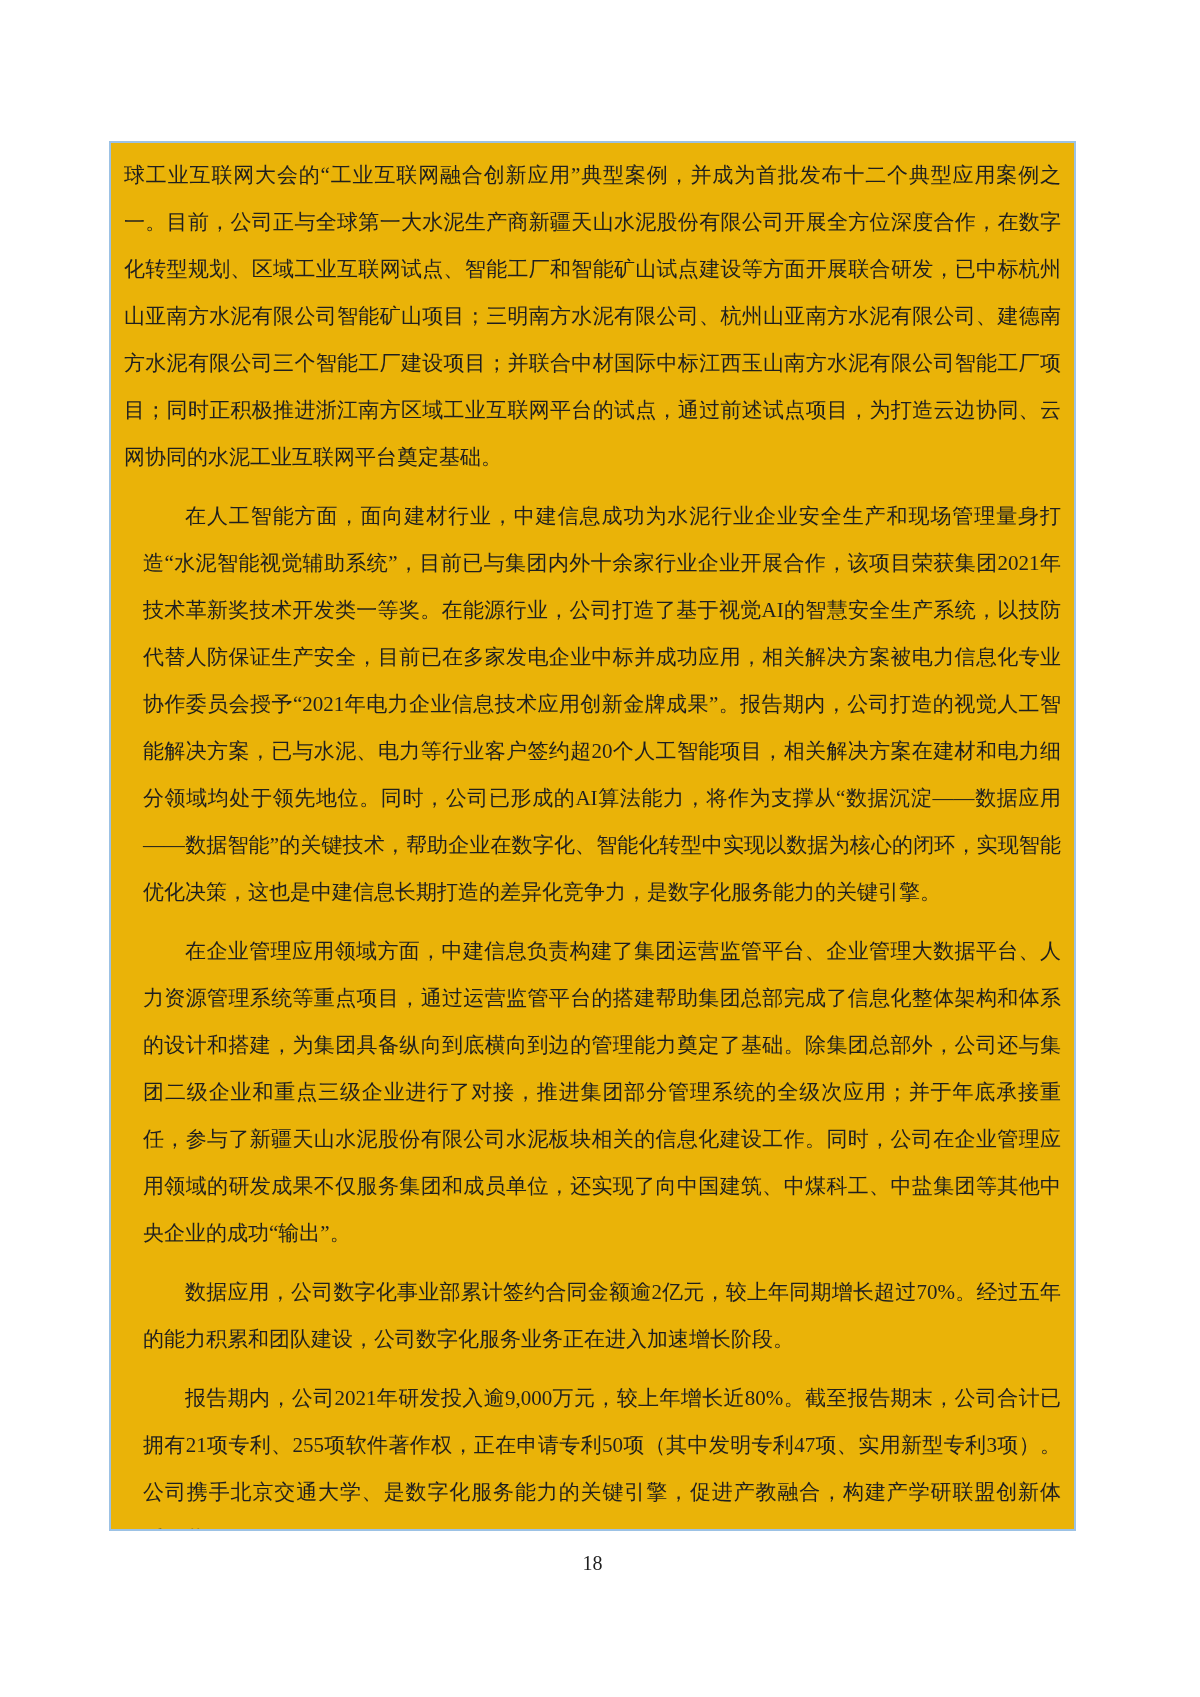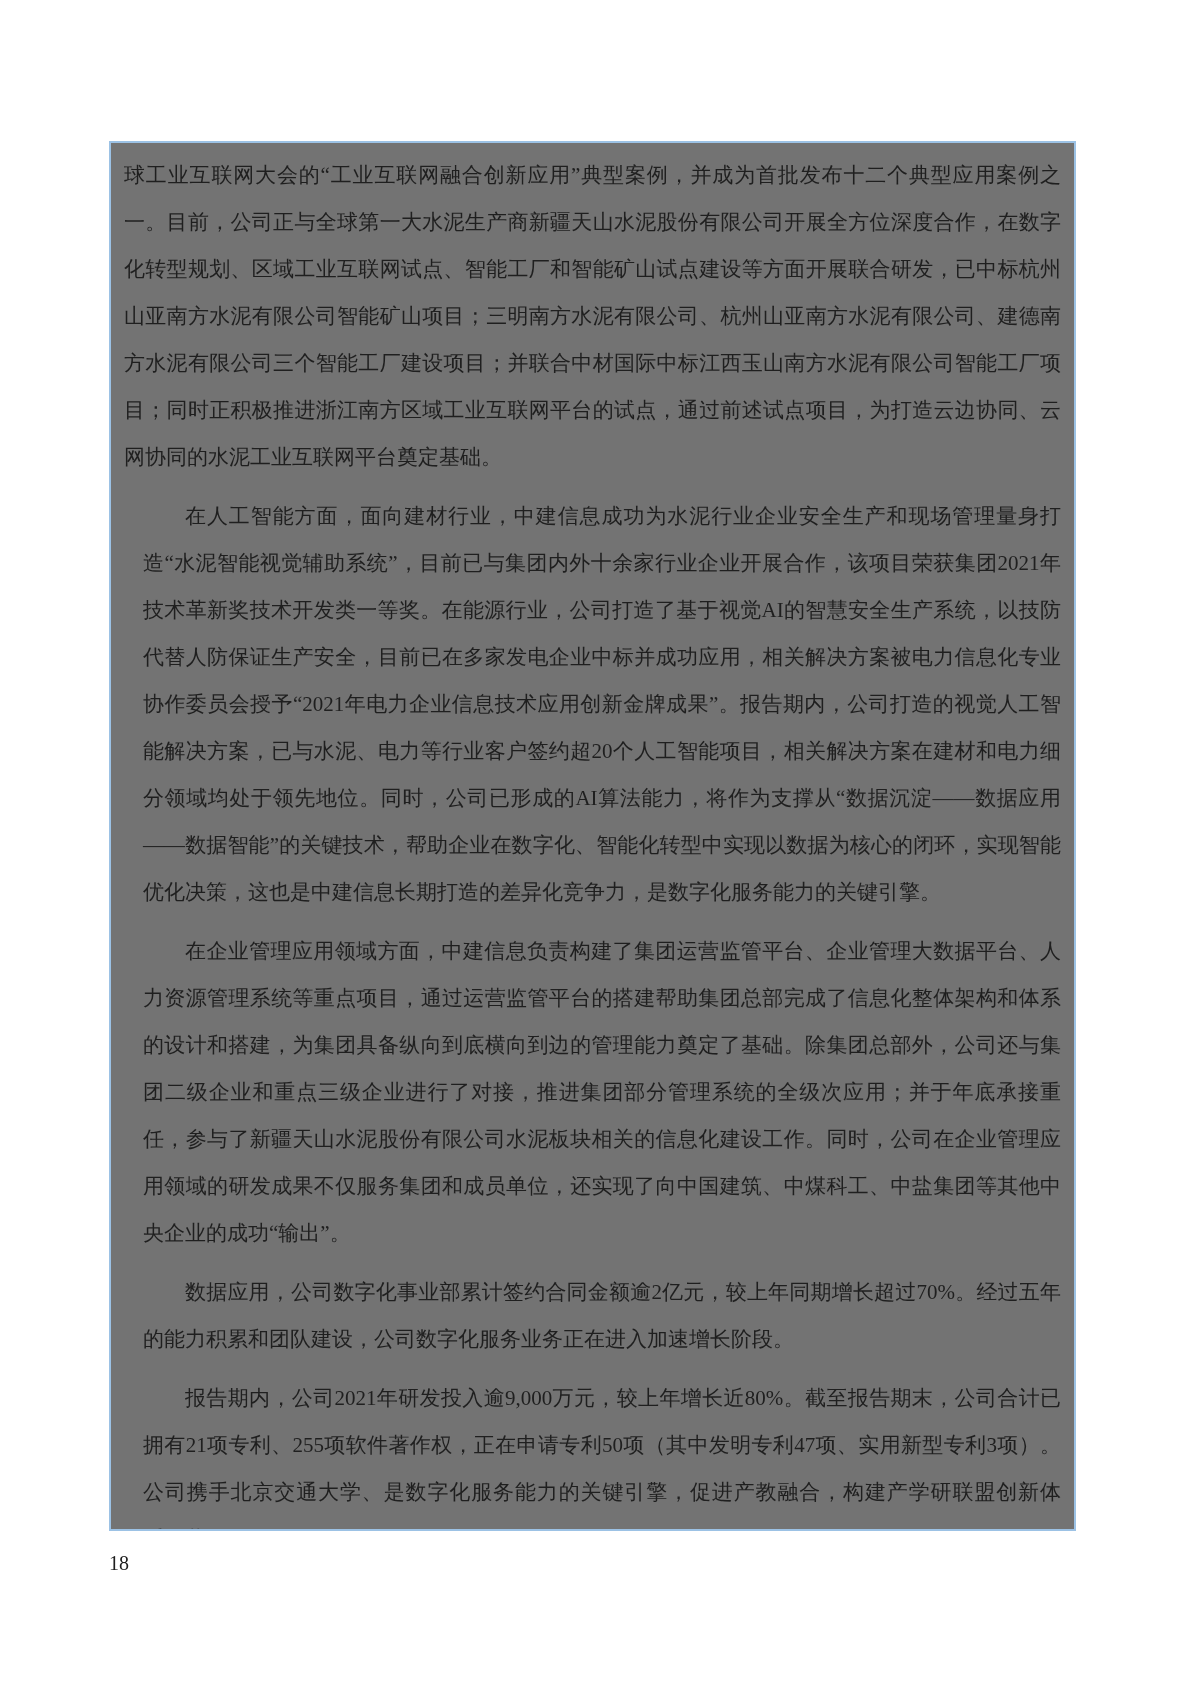--- a/index.html
+++ b/index.html
@@ -22,41 +22,41 @@
     background: #ffffff;
   }
   .content-box {
     position: absolute;
     left: 109px;
     top: 141px;
     width: 967px;
     height: 1390px;
     box-sizing: border-box;
     border: 2px solid #9cc2e5;
-    background: #737373;
+    background: #eab308;
     padding: 9px 13px 0 13px;
     overflow: hidden;
   }
   .content-box p {
     margin: 0 0 12px 0;
     font-size: 21px;
     line-height: 47px;
     text-align: justify;
     color: #1f1f1f;
   }
   .content-box p.indent {
     text-indent: 2em;
     margin-left: 19px;
   }
   .page-number {
     position: absolute;
     top: 1548px;
     left: 109px;
     width: 967px;
-    text-align: left;
+    text-align: center;
     font-size: 20px;
     line-height: 30px;
     color: #1f1f1f;
   }
 </style>
 </head>
 <body>
 
 <div class="page">
   <div class="content-box">

